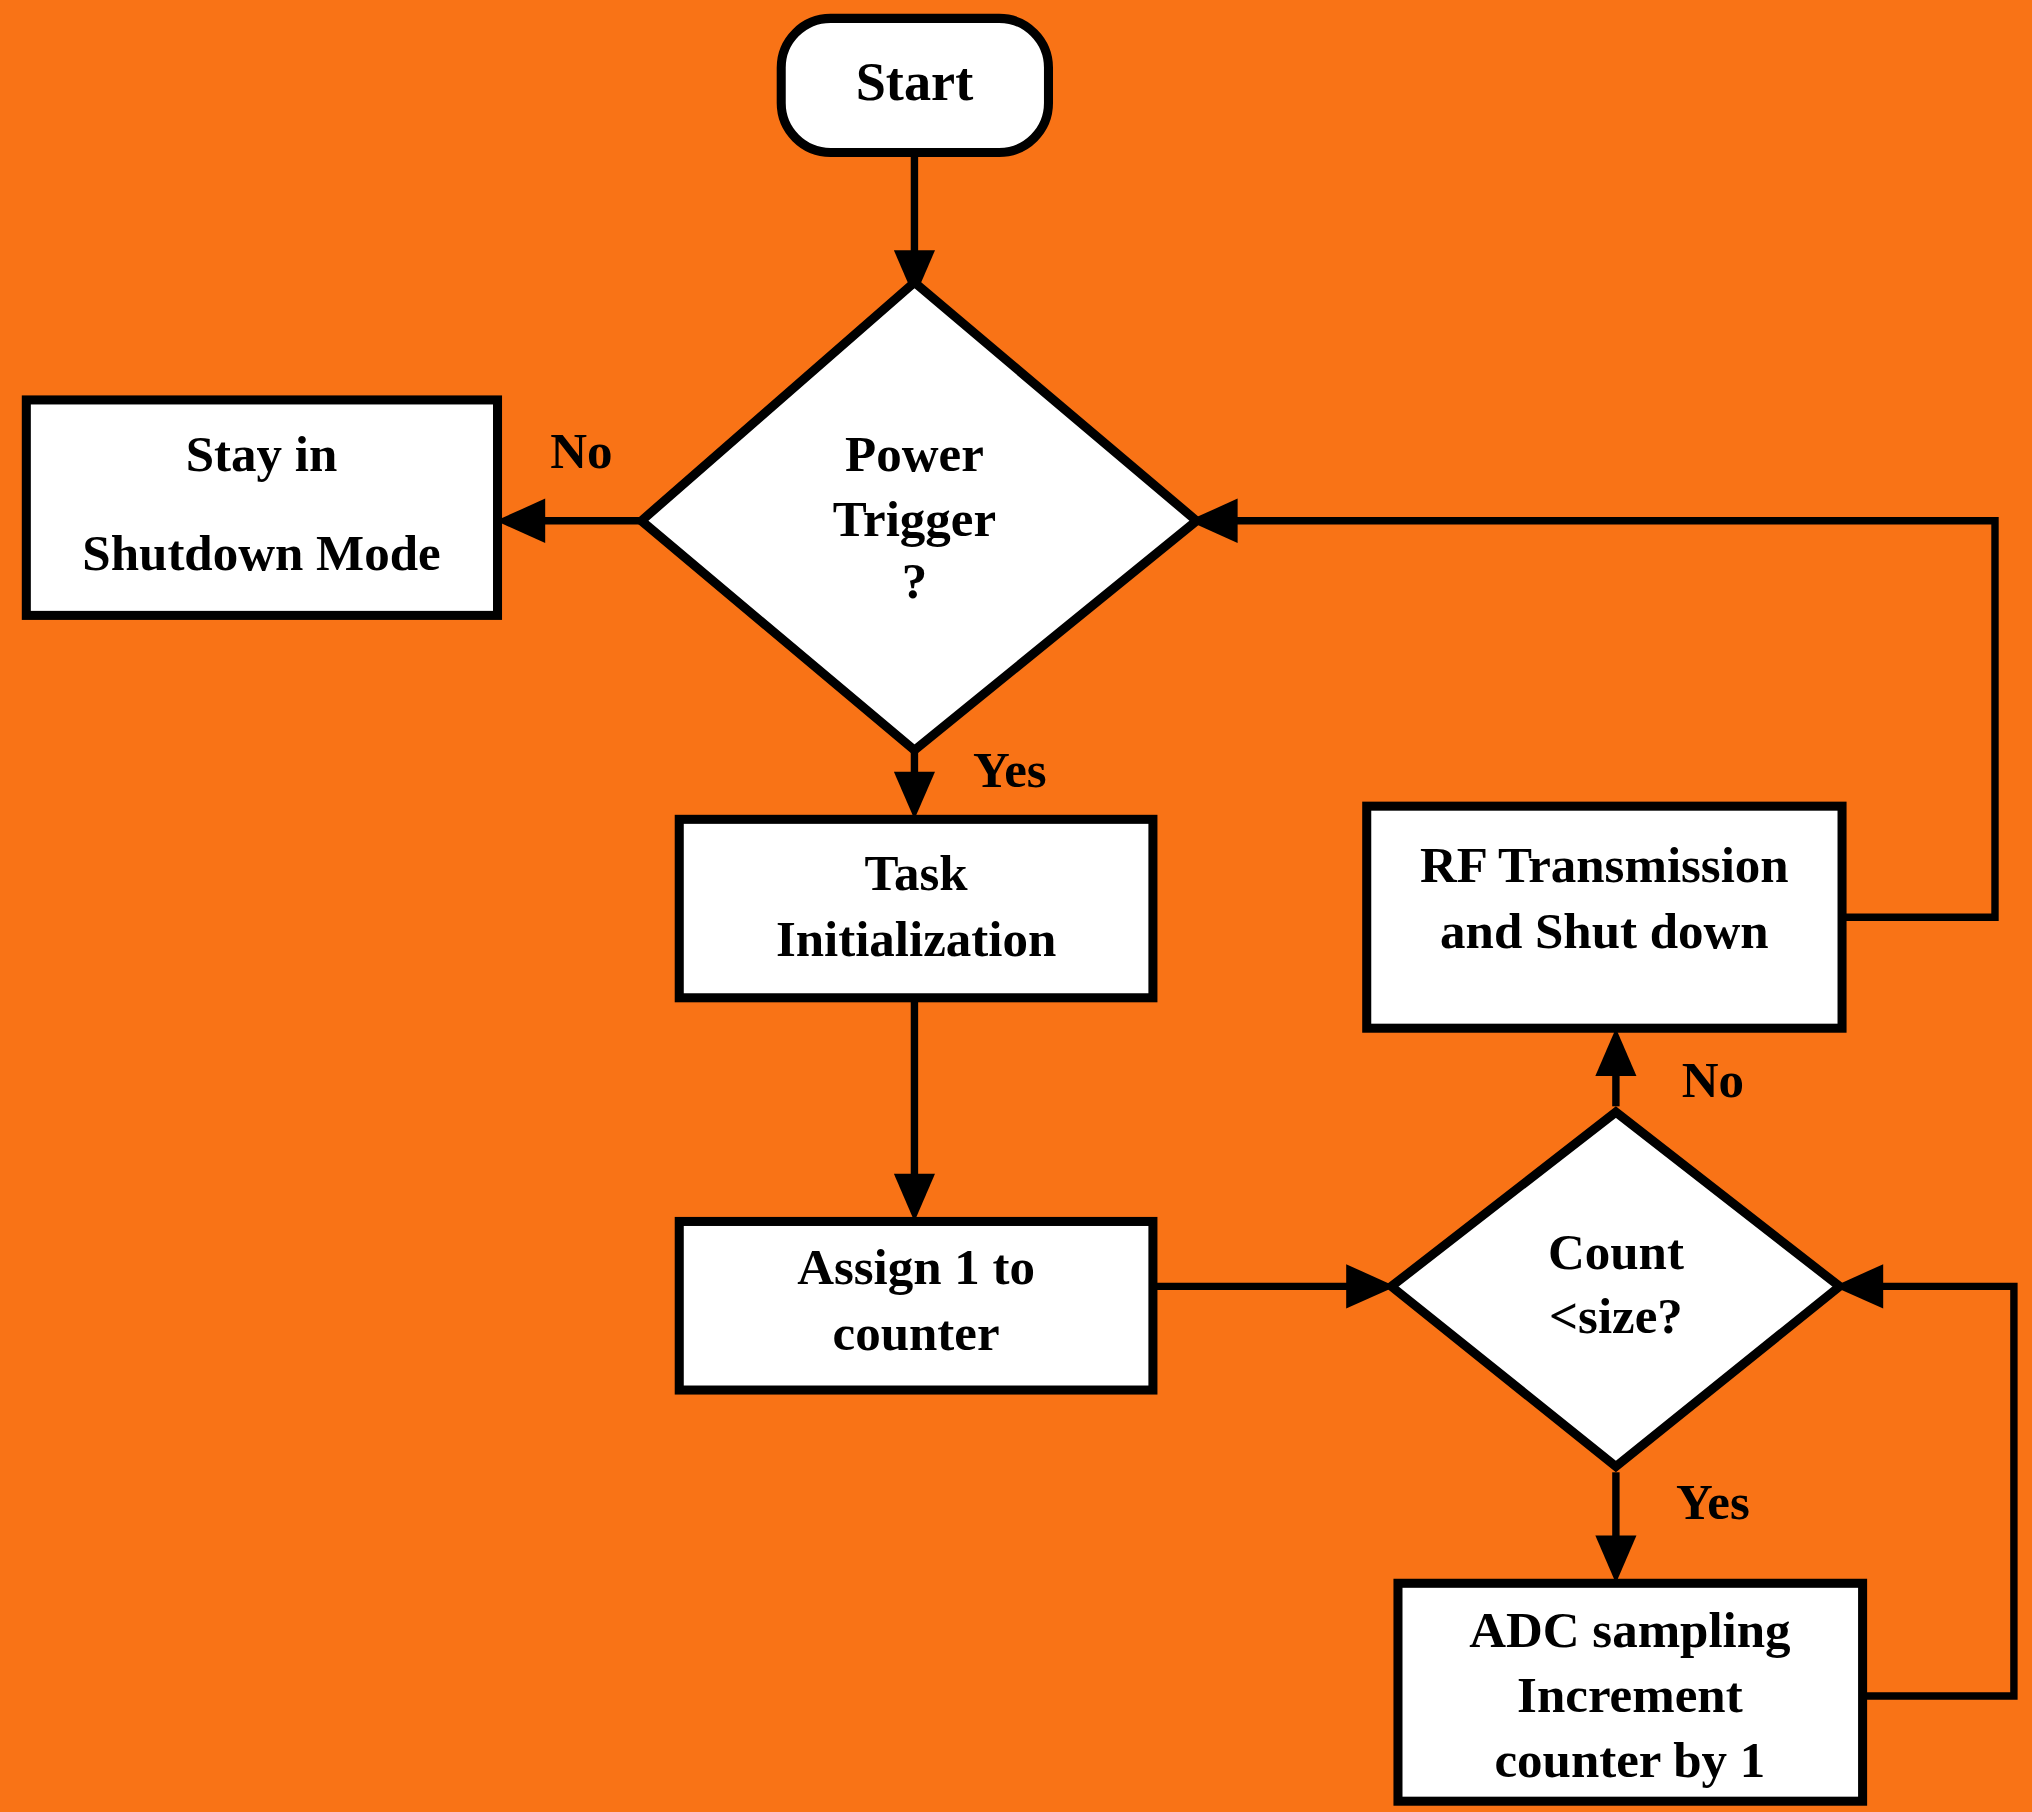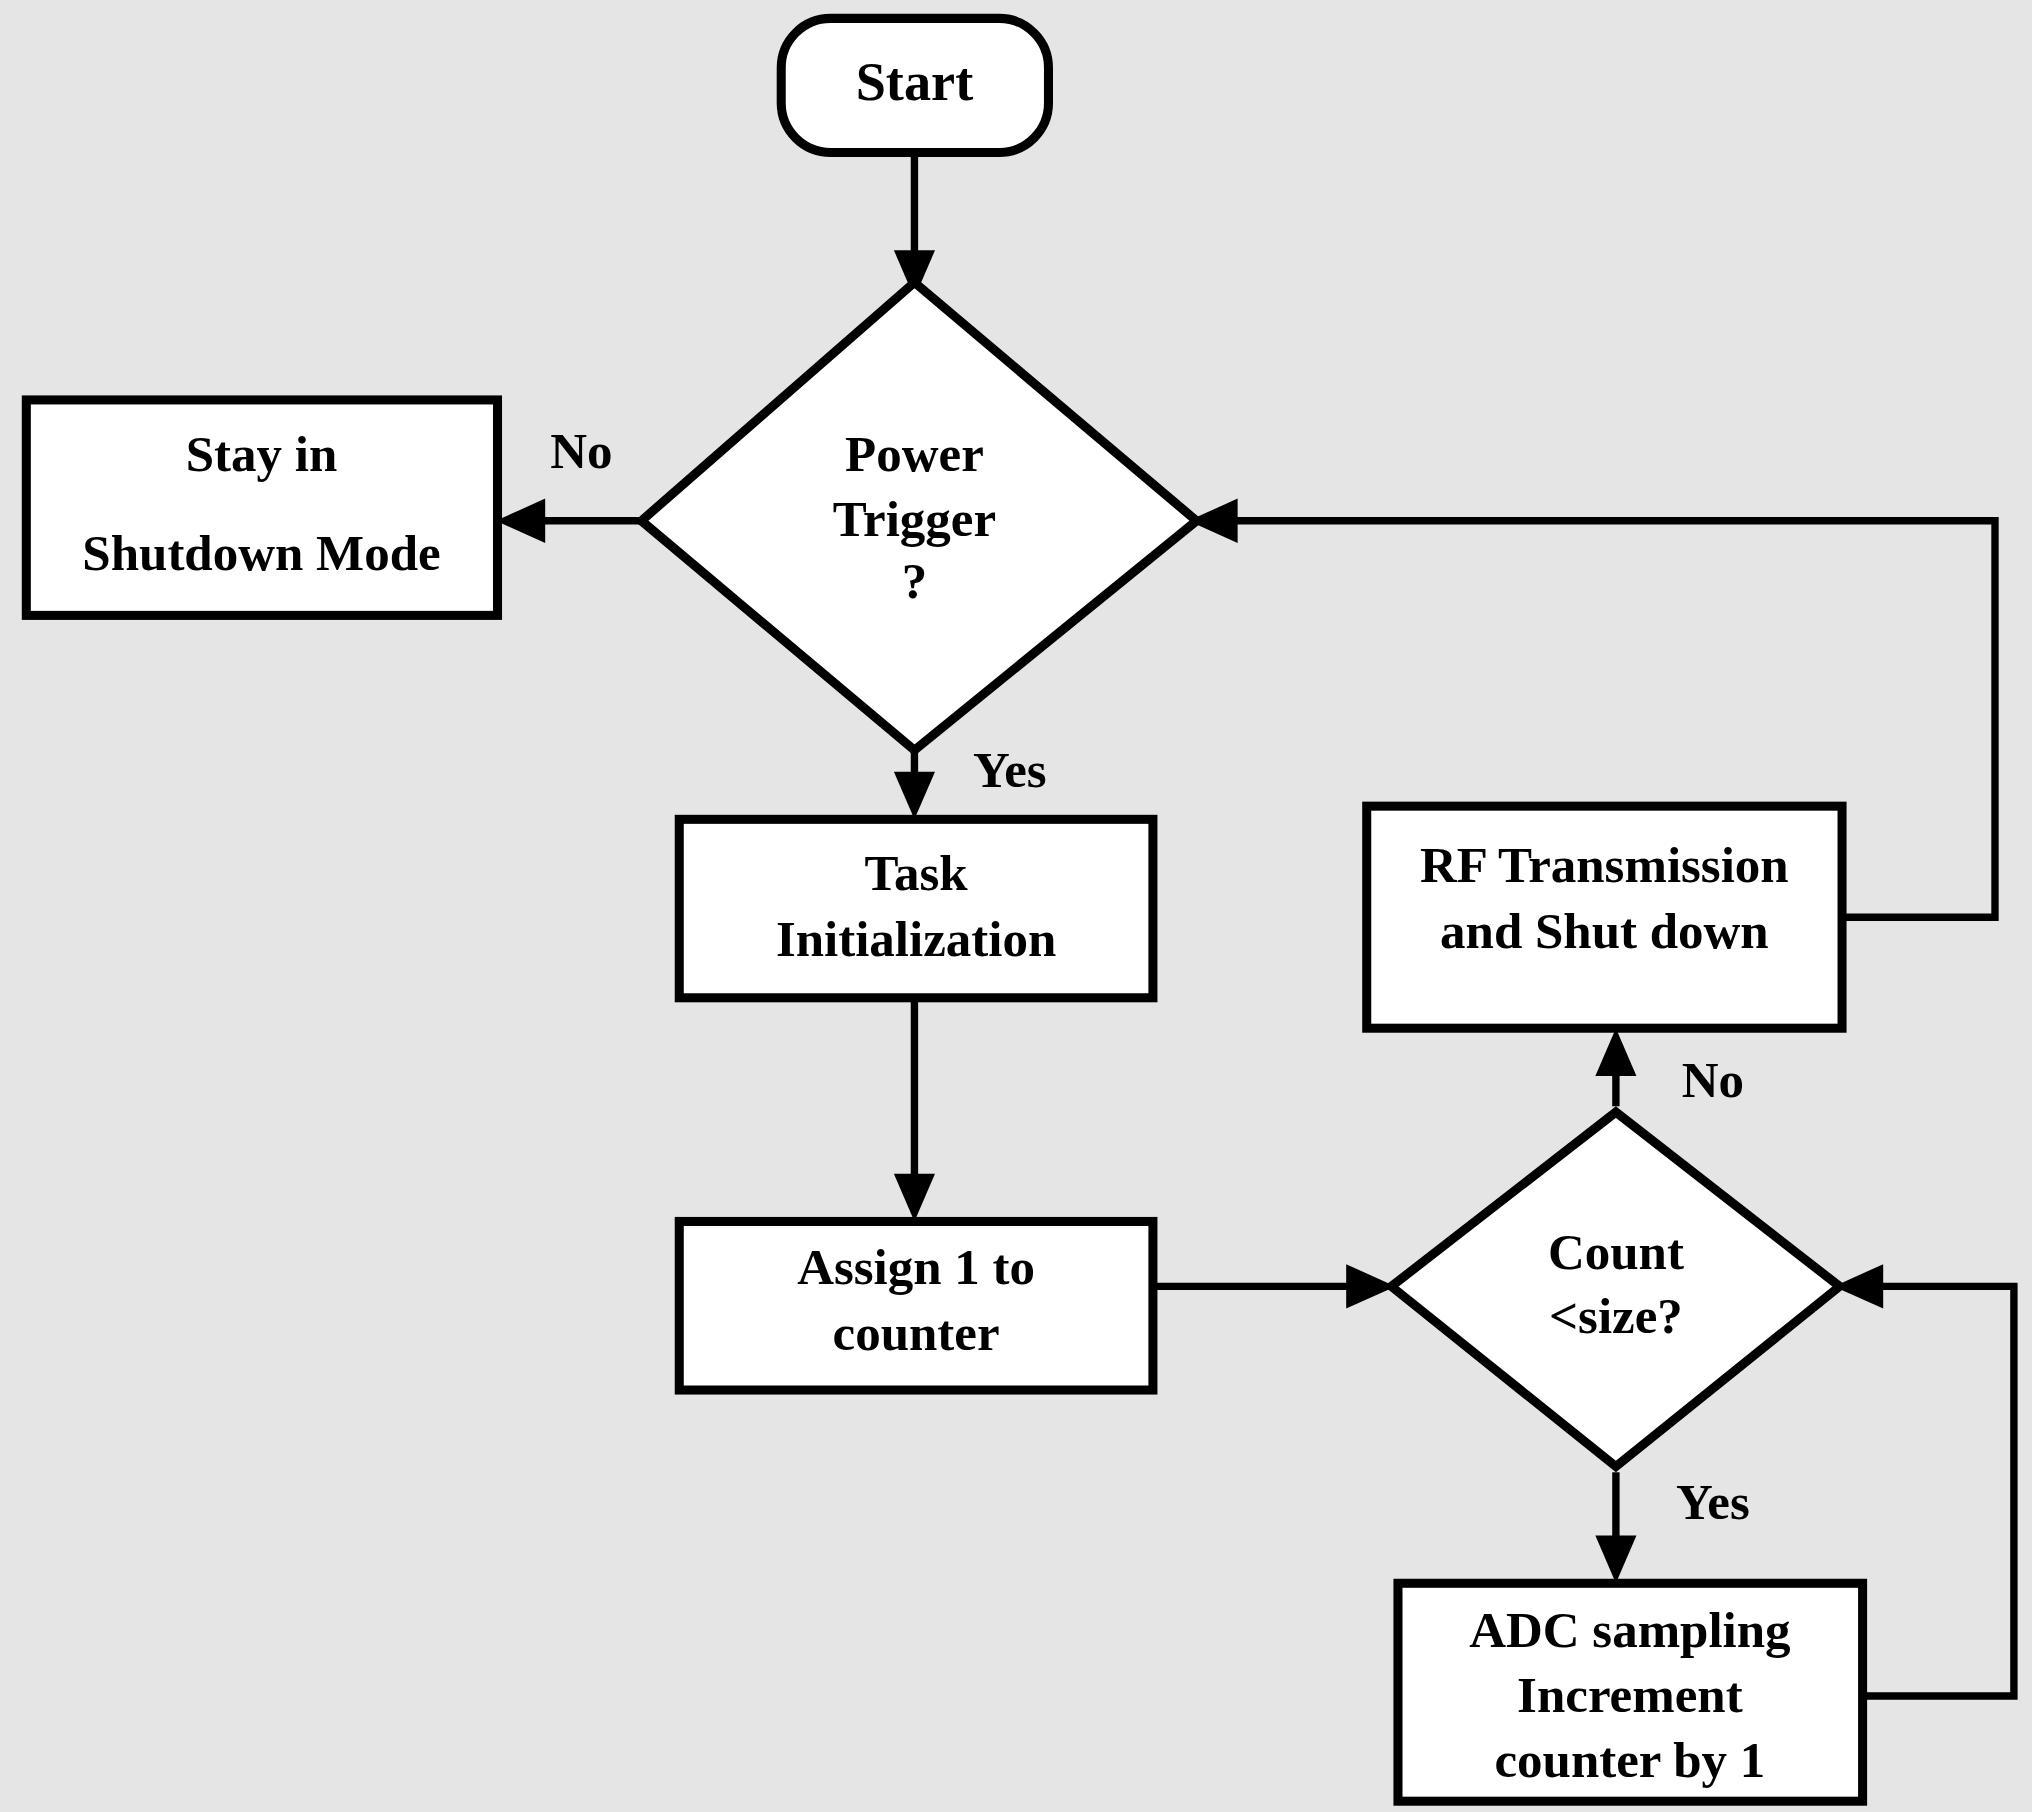--- a/index.html
+++ b/index.html
@@ -9,21 +9,21 @@
   }
   body {
     width: 2032px;
     height: 1813px;
     font-family: "Liberation Serif", "DejaVu Serif", serif;
   }
   #flow-root {
     position: relative;
     width: 2032px;
     height: 1813px;
-    background: #e5e5e5;
+    background: #f97316;
   }
   svg.flow-canvas {
     display: block;
     width: 2032px;
     height: 1813px;
   }
   .node-shape {
     fill: #ffffff;
     stroke: #000000;
     stroke-width: 11;

